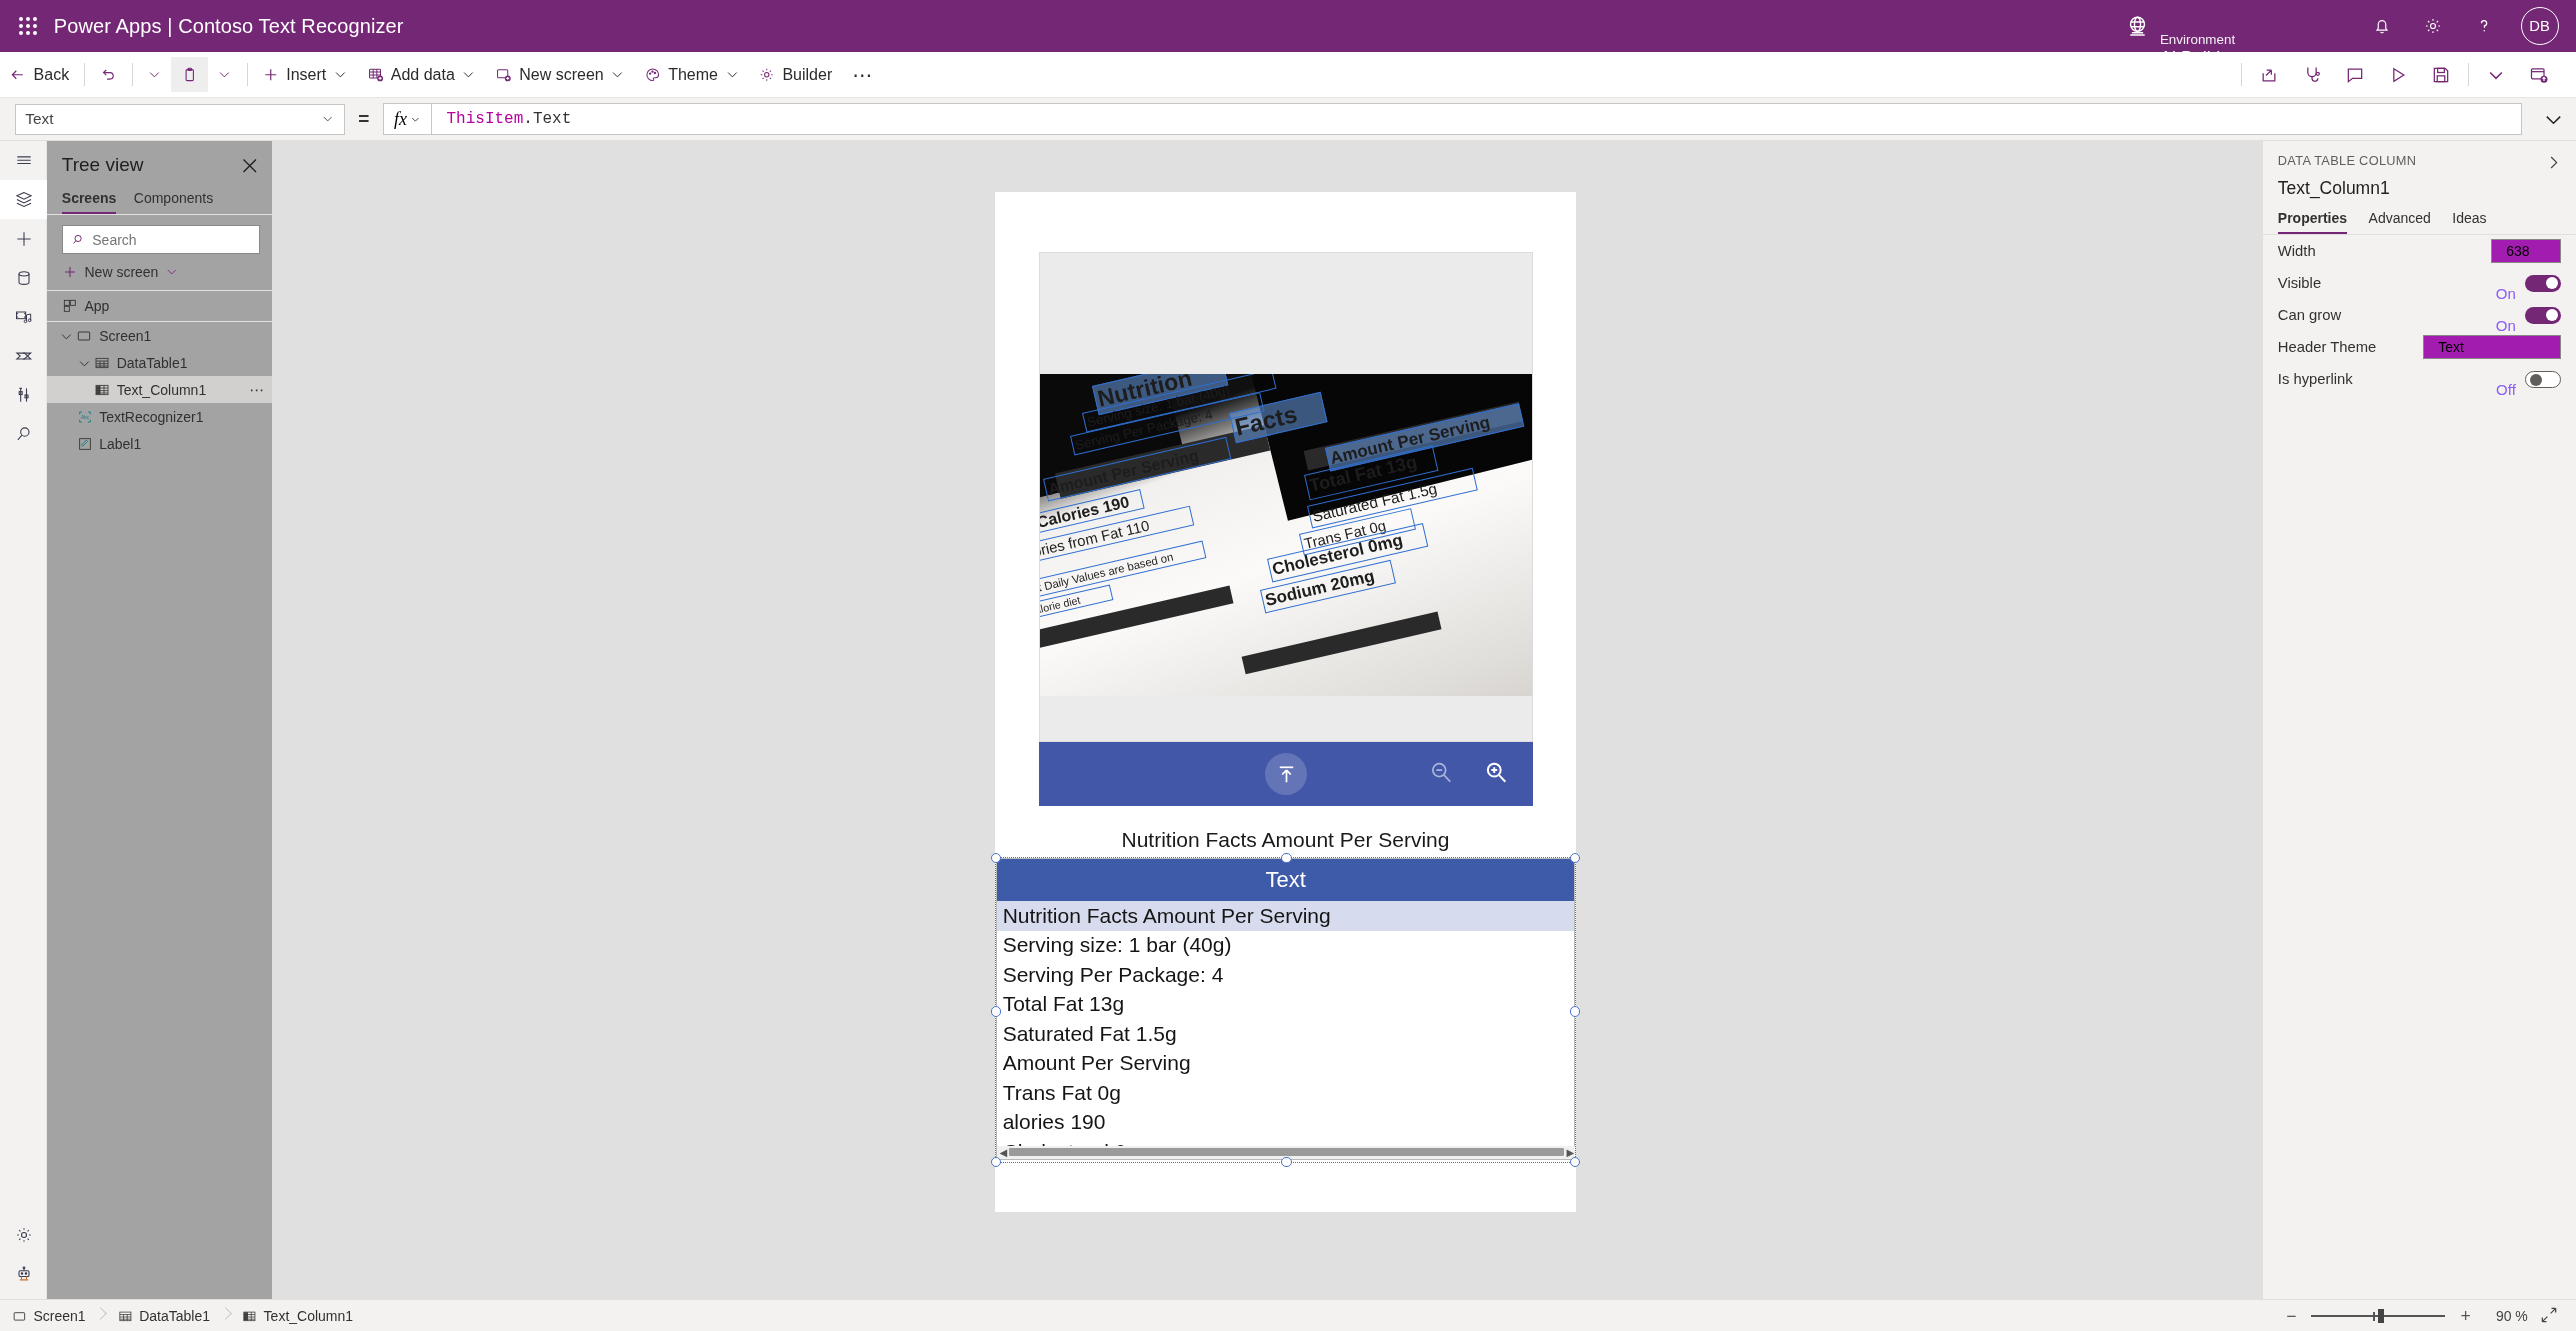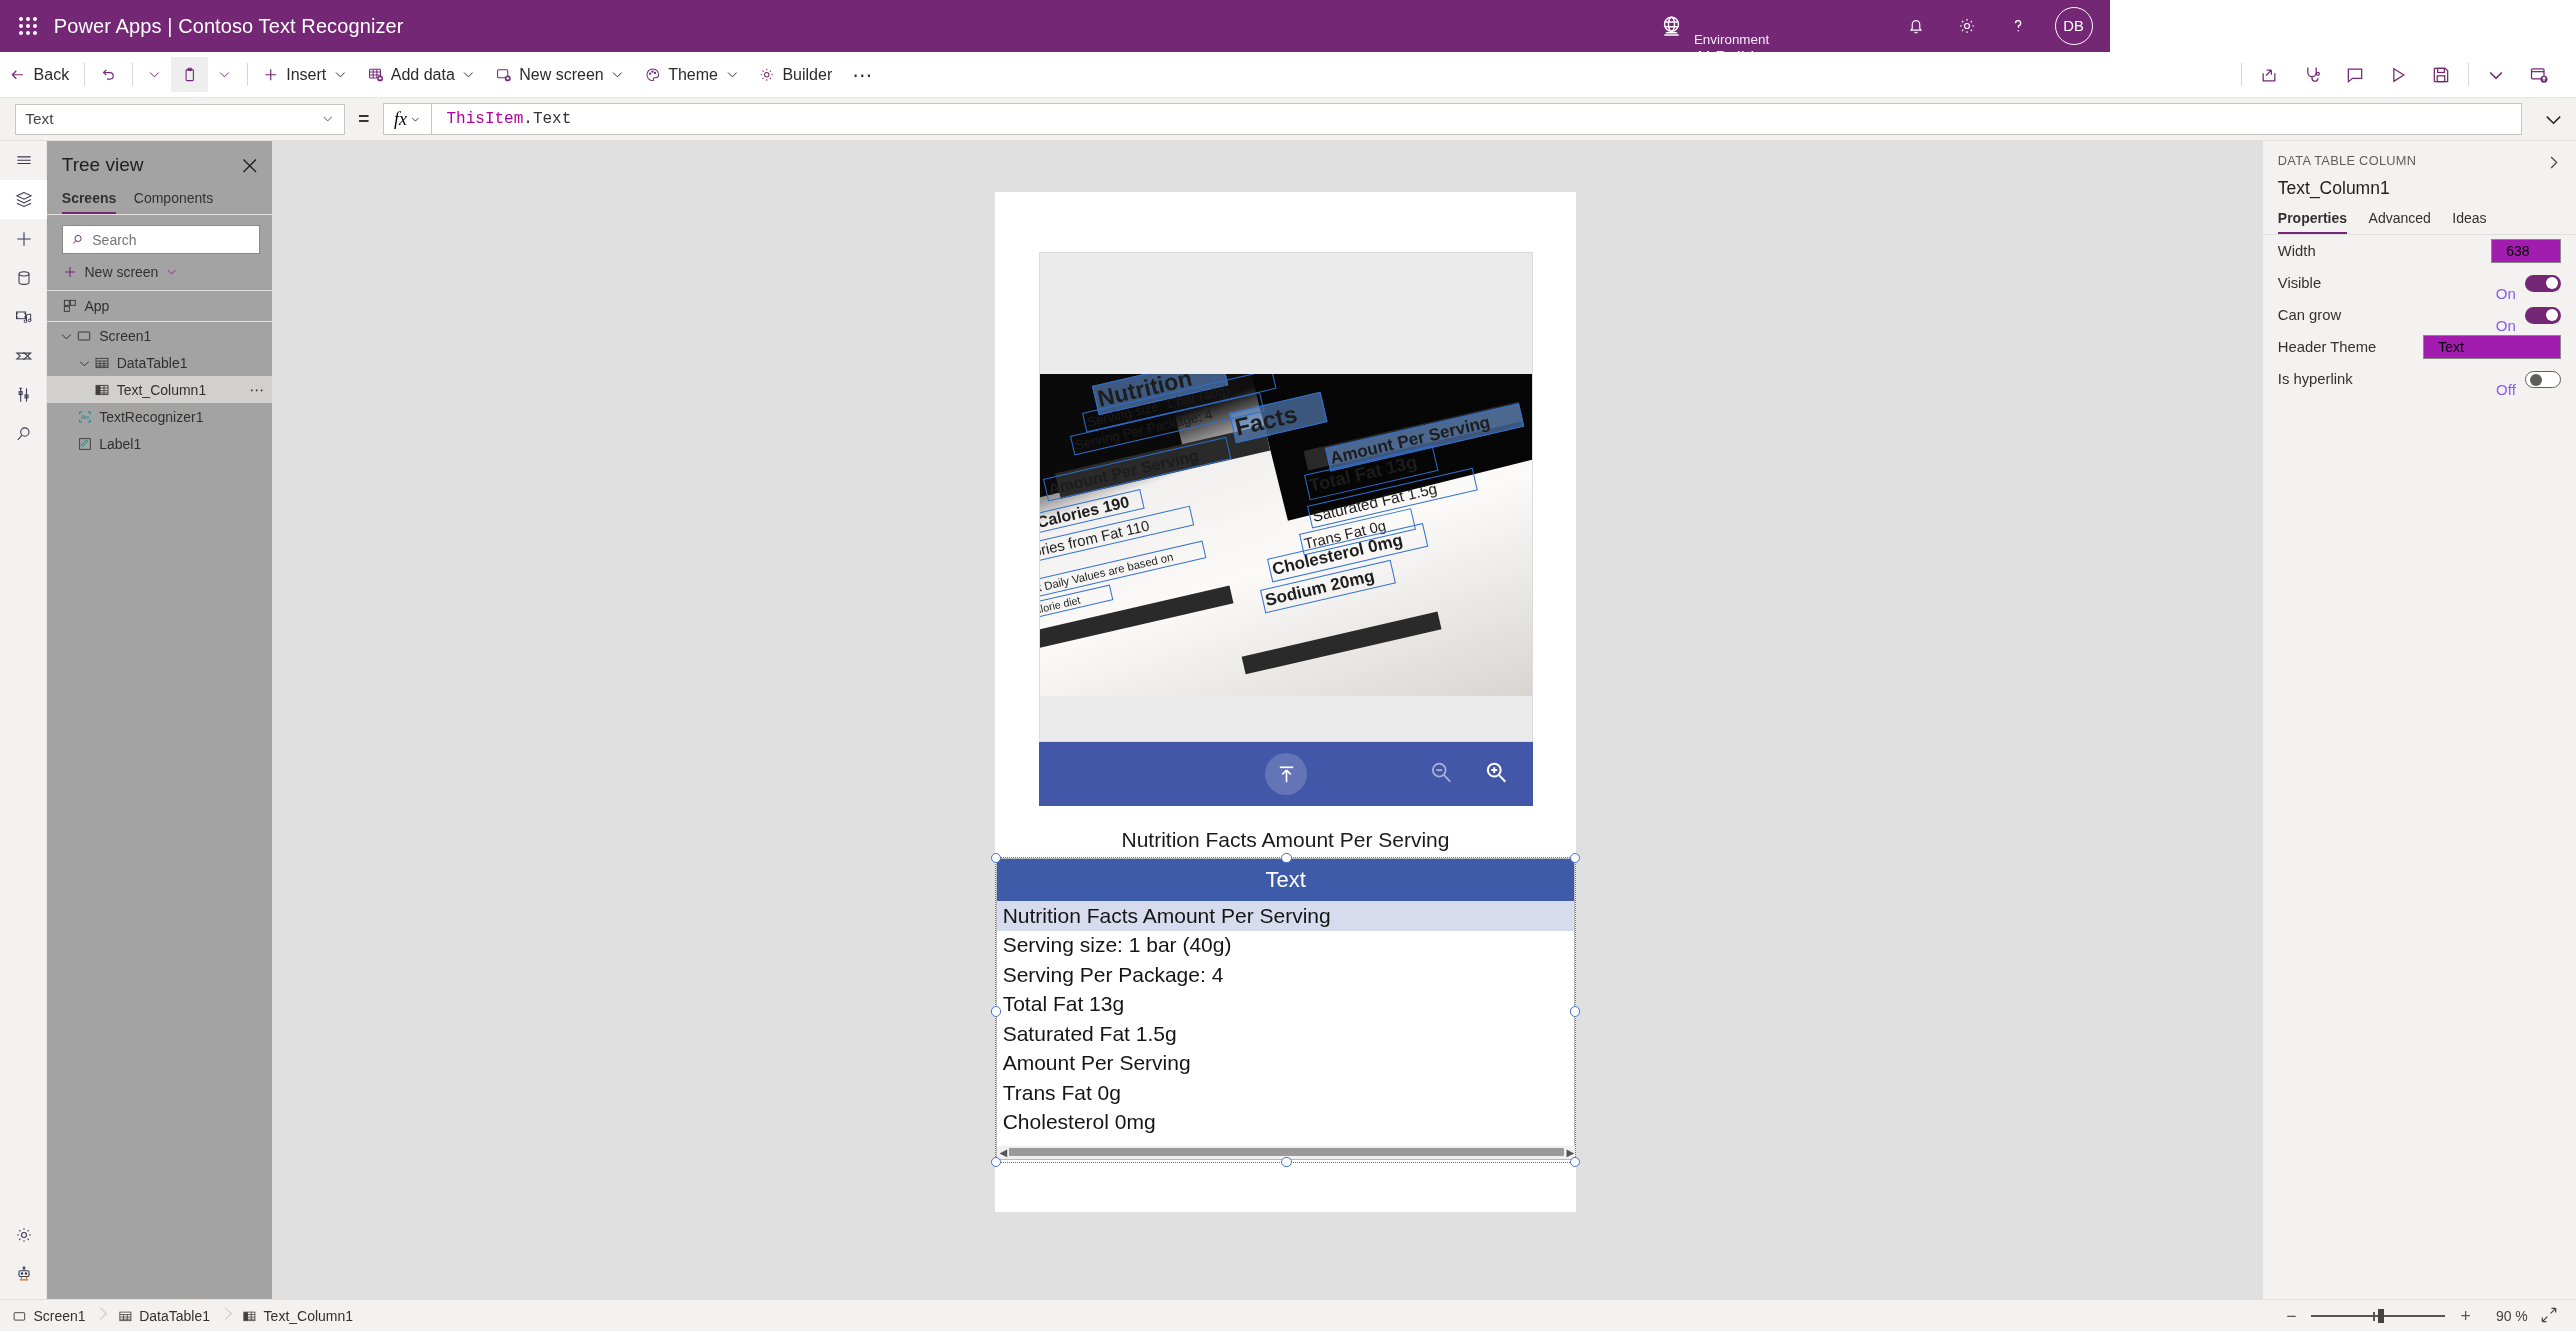--- a/index.html
+++ b/index.html
@@ -1,20 +1,20 @@
 <!DOCTYPE html>
 <html style="font-size:10.7px"><head>
 <meta charset="utf-8">
 <style>
   * { box-sizing: border-box; margin:0; padding:0; }
   html,body{ width:2576px; height:1332px; overflow:hidden;
     font-family:"Liberation Sans", sans-serif; background:#fff; }
 
   
-  .header{ position:absolute; left:0; top:0; width:2110px; height:52px;
+  .header{ position:absolute; left:0; top:0; width:2576px; height:52px;
     background:#742774; display:flex; align-items:center; color:#fff; }
   .waffle{ width:27px; height:27px; margin-left:14.8px; margin-right:12px;
     display:grid; grid-template-columns:repeat(3,1fr); grid-template-rows:repeat(3,1fr);
     gap:2.7px; padding:4px; cursor:pointer; }
   .waffle i{ background:#fff; border-radius:50%; display:block; width:4px; height:4px; }
   .brand{ font-size:20px; letter-spacing:0.1px; white-space:nowrap; }
   .hdr-right{ margin-left:auto; display:flex; align-items:center; height:100%; }
   .env{ display:flex; align-items:center; gap:9.4px; margin-right:121px; }
   .globe-ic{ width:27px; height:27px; }
   .env-txt{ line-height:1.15; }
@@ -634,20 +634,21 @@
     <div class="dt">
       <div class="dt-head">Text</div>
       <div class="dt-body">
         <div class="dt-row sel">Nutrition Facts Amount Per Serving</div>
         <div class="dt-row">Serving size: 1 bar (40g)</div>
         <div class="dt-row">Serving Per Package: 4</div>
         <div class="dt-row">Total Fat 13g</div>
         <div class="dt-row">Saturated Fat 1.5g</div>
         <div class="dt-row">Amount Per Serving</div>
         <div class="dt-row">Trans Fat 0g</div>
+        <div class="dt-row">alories 190</div>
         <div class="dt-row">Cholesterol 0mg</div>
 
       </div>
       <div class="dt-scroll">
         <div class="arr">◀</div>
         <div class="dt-thumb"></div>
         <div class="arr">▶</div>
       </div>
     </div>
   </div>

